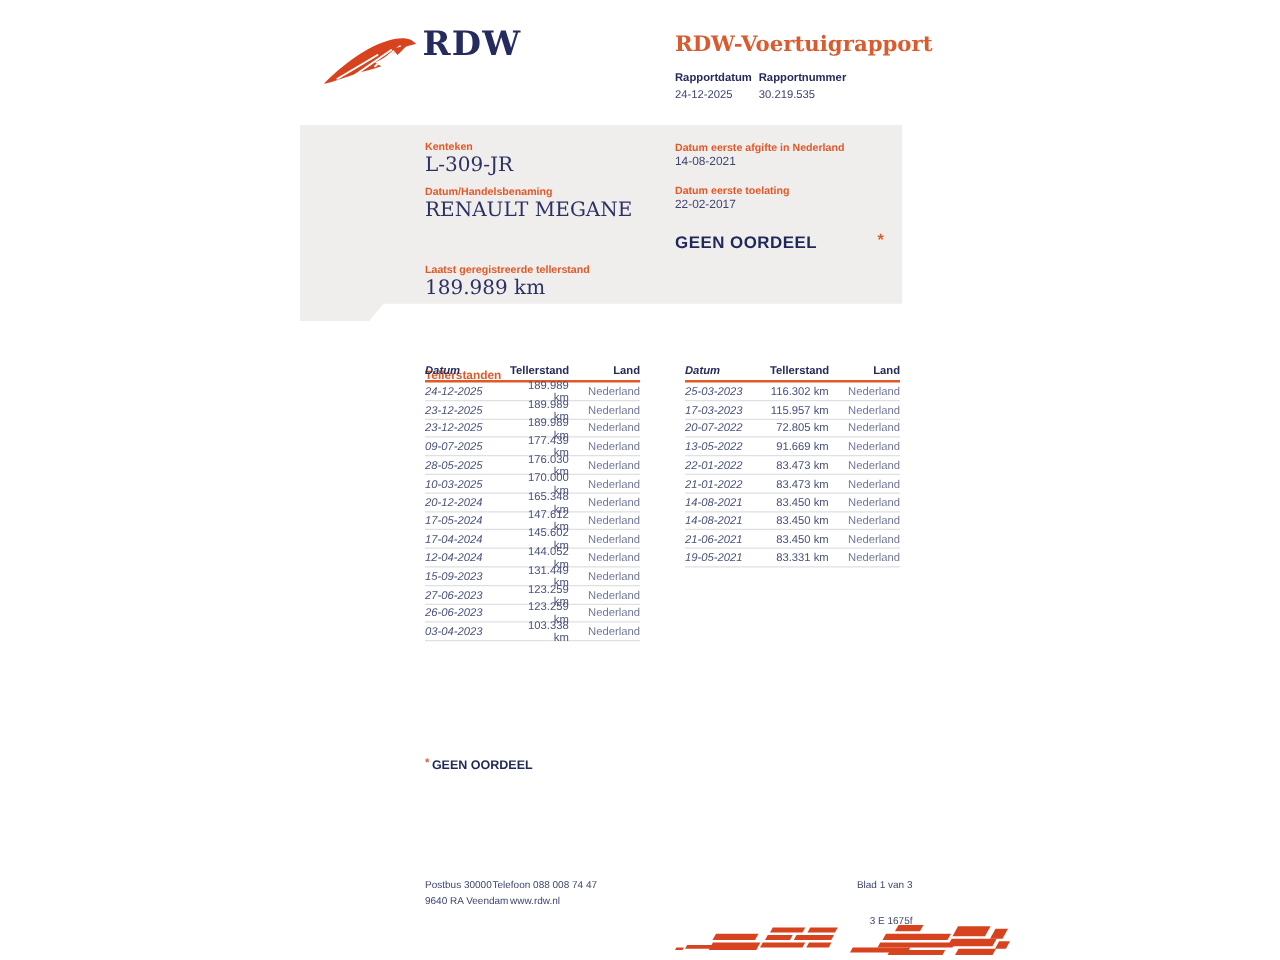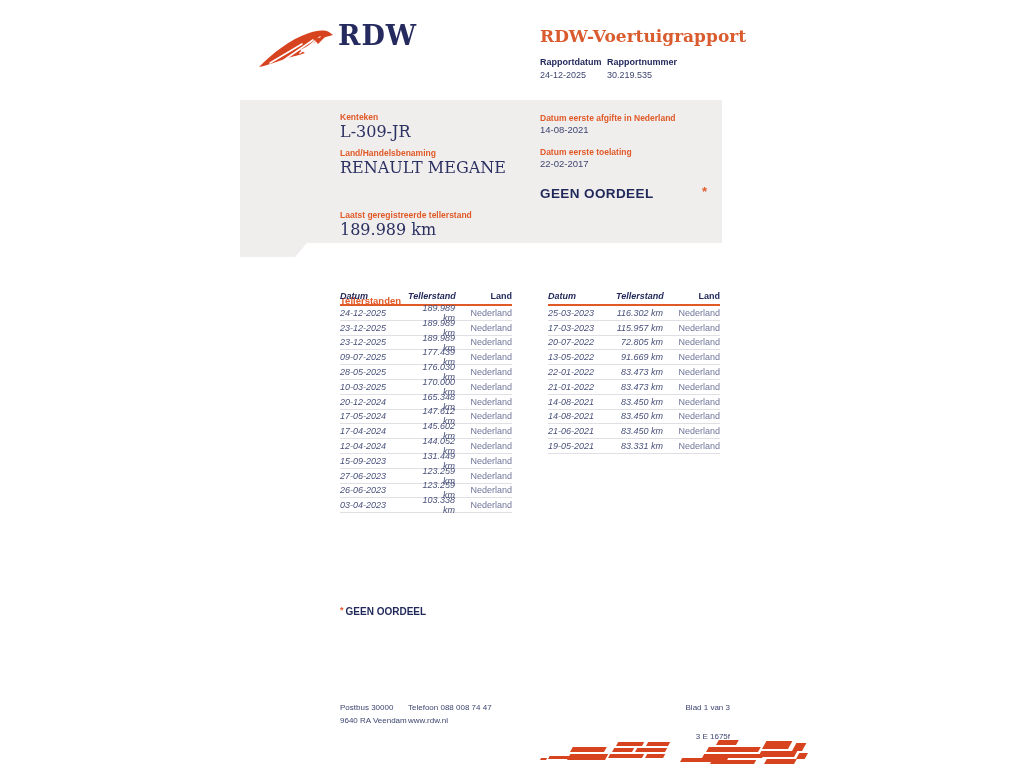--- a/index.html
+++ b/index.html
@@ -28,21 +28,21 @@
 
   
   .section-title { position:absolute; left:340px; top:278px; font-size:9.5px; font-weight:bold; color:#E05A28;margin-top:17px; }
   .ttable { position:absolute; top:291px; width:172px; font-size:9px; }
   .ttable.left { left:340px; }
   .ttable.right { left:548px; }
   .thead { display:flex; border-bottom:2px solid #E05A28; padding-bottom:3px;
            font-weight:bold; color:#252A5C; }
   .trow { display:flex; height:14.8px; align-items:center; border-bottom:1px solid #DFDFE4; }
   .c-datum { width:68px; text-align:left; color:#49517B;font-style:italic; }
-  .c-km    { width:47px; text-align:right; color:#49517B;font-style:italic; }
+  .c-km    { width:47px; text-align:right; color:#49517B; }
   .c-land  { width:57px; text-align:right; color:#70769A; }
   .thead .c-datum, .thead .c-km, .thead .c-land { color:#252A5C; }
 
   
   .footnote-head { position:absolute; left:340px; top:605px; font-size:10px; font-weight:bold; color:#1F2859; }
   .footnote-head .star { color:#E05A28; font-size:9px; vertical-align:2px; margin-right:2px; }
   .footnote-body { position:absolute; left:340px; top:621px; width:398px; font-size:9px;
                    line-height:14px; color:#E4643A; }
 
   
@@ -70,21 +70,21 @@
 
   <div class="doc-title">RDW-Voertuigrapport</div>
   <div class="meta-label" style="left:540px;">Rapportdatum</div>
   <div class="meta-label" style="left:607px;">Rapportnummer</div>
   <div class="meta-value" style="left:540px;">24-12-2025</div>
   <div class="meta-value" style="left:607px;">30.219.535</div>
 
   <div class="panel">
     <div class="lbl" style="left:100px; top:12px;">Kenteken</div>
     <div class="val-serif" style="left:100px; top:22px;">L-309-JR</div>
-    <div class="lbl" style="left:100px; top:48px;">Land/Handelsbenaming</div>
+    <div class="lbl" style="left:100px; top:48px;">Datum/Handelsbenaming</div>
     <div class="val-serif" style="left:100px; top:58px;">RENAULT MEGANE</div>
     <div class="lbl" style="left:100px; top:110px;">Laatst geregistreerde tellerstand</div>
     <div class="val-serif" style="left:100px; top:120px;">189.989 km</div>
 
     <div class="lbl" style="left:300px; top:13px;">Datum eerste afgifte in Nederland</div>
     <div class="val-small" style="left:300px; top:24px;">14-08-2021</div>
     <div class="lbl" style="left:300px; top:47px;">Datum eerste toelating</div>
     <div class="val-small" style="left:300px; top:58px;">22-02-2017</div>
     <div class="oordeel" style="left:300px; top:86px;">GEEN OORDEEL</div>
     <div class="oordeel-star" style="left:462px; top:84px;">*</div>
@@ -231,21 +231,21 @@
         </div>
       </div>
   </div>
 
   <div class="footnote-head">
     <span class="star">*</span><span>GEEN OORDEEL</span>
   </div>
 
   <div class="foot" style="left:340px; top:703px;">Postbus 30000</div>
   <div class="foot" style="left:340px; top:716px;">9640 RA Veendam</div>
-  <div class="foot" style="left:408px; top:703px;text-align:center;">Telefoon 088 008 74 47</div>
+  <div class="foot" style="left:394px; top:703px;text-align:center;">Telefoon 088 008 74 47</div>
   <div class="foot" style="left:408px; top:716px;">www.rdw.nl</div>
   <div class="foot" style="left:600px; top:703px; width:130px; text-align:right;">Blad 1 van 3</div>
   <div class="foot" style="left:600px; top:732px; width:130px; text-align:right;">3 E 1675f</div>
 
   <svg class="speed-graphic" viewBox="0 0 268 33" aria-hidden="true">
     <g fill="#D8431F">
       <path d="M1.1 23 L7.1 23 L6 25 L0 25 Z"></path>
       <path d="M9.7 21 L29.7 21 L28 24 L8 24 Z"></path>
       <path d="M32.8 12 L66.8 12 L64 17 L30 17 Z"></path>
       <path d="M30.3 19 L68.3 19 L65 25 L27 25 Z"></path>

